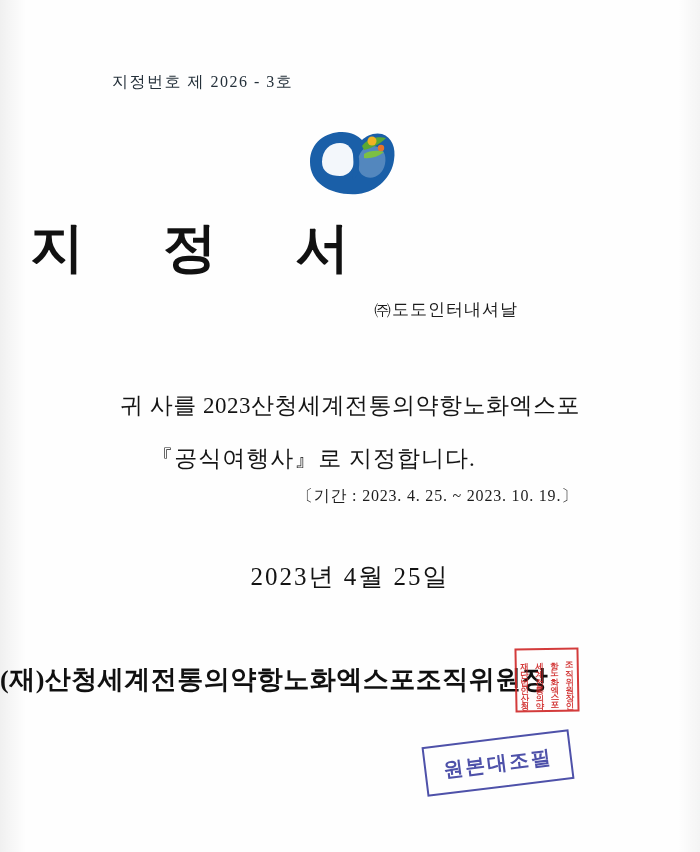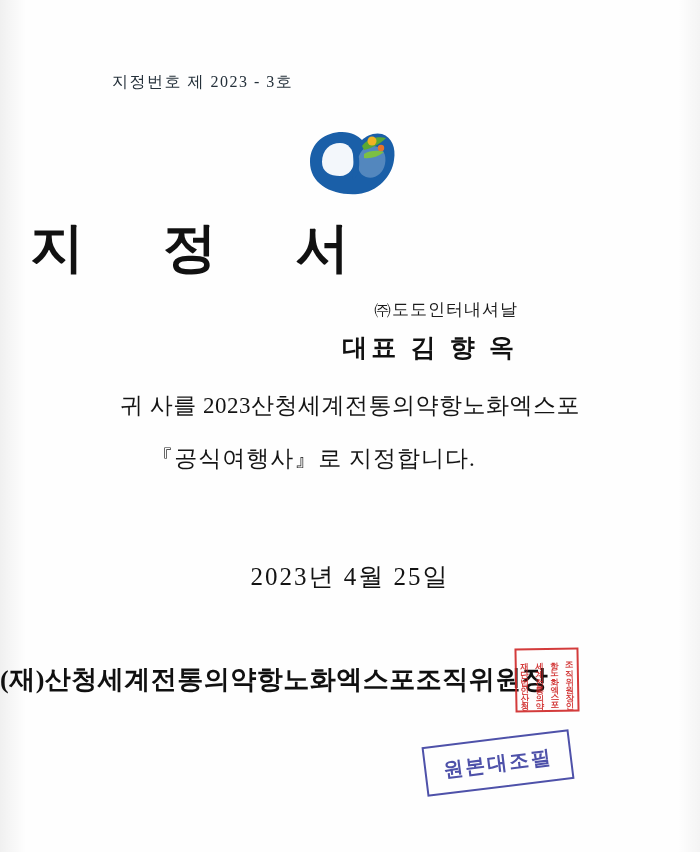--- a/index.html
+++ b/index.html
@@ -66,21 +66,21 @@
     letter-spacing: 30px;
     text-indent: 30px;
     color: #111111;
     font-family: "DejaVu Serif", "Liberation Serif", serif;
   }
 
   .recipient {
     position: absolute;
     top: 298px;
     right: 182px;
-    text-align: right;
+    text-align: center;
   }
   .recipient .company {
     font-size: 17px;
     letter-spacing: 1px;
     color: #1b1b1b;
     white-space: nowrap;
   }
   .recipient .rep {
     margin-top: 10px;
     font-size: 25px;
@@ -192,21 +192,21 @@
     justify-content: center;
     transform: rotate(-7deg);
     opacity: 0.9;
   }
 </style>
 </head>
 <body>
 
 <div class="page">
 
-  <div class="doc-number">지정번호 제 2023 - 3호</div>
+  <div class="doc-number">지정번호 제 2026 - 3호</div>
 
   <div class="emblem">
     <svg viewBox="0 0 96 74" width="96" height="74" aria-hidden="true">
 
       <path d="M8 36 C8 16 24 6 40 6 C50 6 56 10 60 14 C64 10 72 6 80 8 C90 11 94 22 92 34 C90 50 76 66 56 68 C30 70 8 58 8 36 Z" fill="#1a5fa8"></path>
 
       <path d="M20 36 C20 24 28 17 38 17 C46 17 51 23 52 32 C53 42 47 50 38 50 C28 50 20 46 20 36 Z" fill="#ffffff" opacity="0.95"></path>
       <path d="M56 36 C56 26 63 19 72 20 C81 21 85 29 83 38 C81 48 72 54 64 51 C57 48 56 43 56 36 Z" fill="#ffffff" opacity="0.25"></path>
 
       <path d="M50 22 C52 32 52 44 50 54 C56 52 58 42 57 32 Z" fill="#1a5fa8"></path>
@@ -216,28 +216,28 @@
 
       <circle cx="70" cy="15" r="4.5" fill="#f0b323"></circle>
       <circle cx="79" cy="22" r="3.2" fill="#e8732a"></circle>
     </svg>
   </div>
 
   <div class="title">지 정 서</div>
 
   <div class="recipient">
     <div class="company">㈜도도인터내셔날</div>
-    <div class="rep">대표 김 향 옥</div>
   </div>
 
   <div class="body-text">
     <div class="line1">귀 사를 2023산청세계전통의약항노화엑스포</div>
     <div class="line2">『공식여행사』로 지정합니다.</div>
   </div>
 
+  <div class="period">〔기간 : 2023. 4. 25. ~ 2023. 10. 19.〕</div>
 
   <div class="date">2023년  4월  25일</div>
 
   <div class="issuer">(재)산청세계전통의약항노화엑스포조직위원장</div>
 
   <div class="seal-red">
     <span class="col">재단법인산청</span>
     <span class="col">세계전통의약</span>
     <span class="col">항노화엑스포</span>
     <span class="col">조직위원장인</span>

